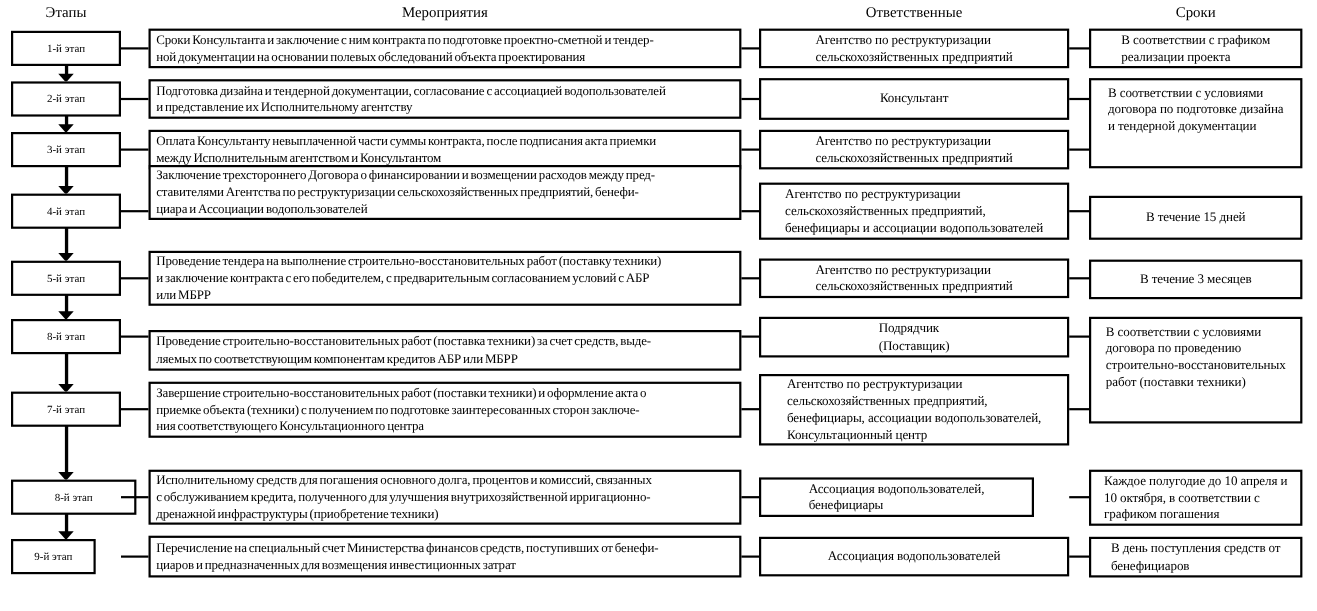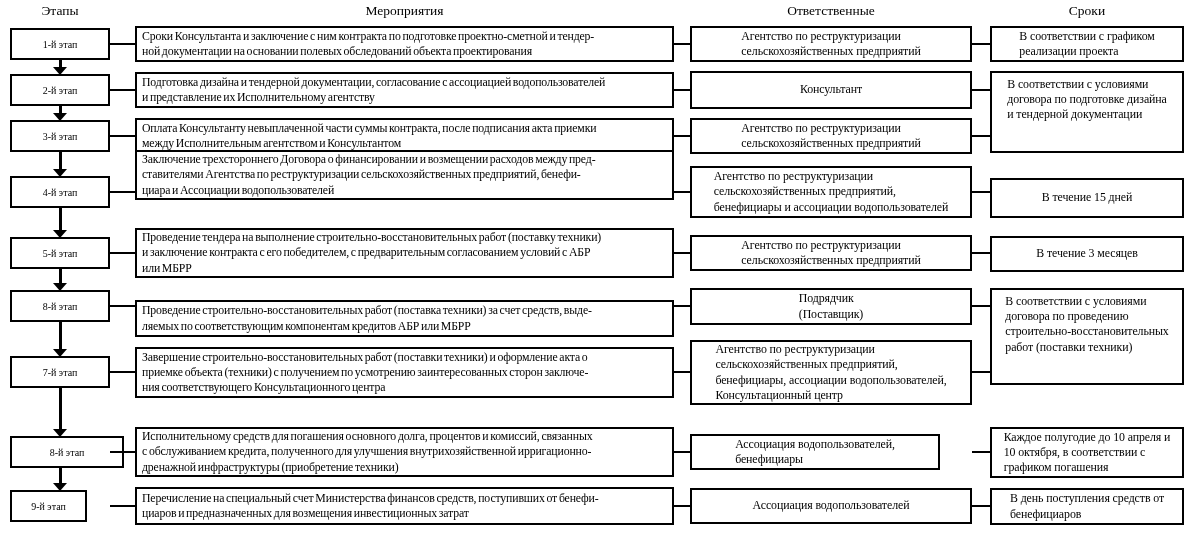--- a/index.html
+++ b/index.html
@@ -161,21 +161,21 @@
     <div class="connector" style="left: 110px; top: 305px; width: 25px;"></div>
     <div class="connector" style="left: 674px; top: 305px; width: 16px;"></div>
     <div class="connector" style="left: 972px; top: 305px; width: 18px;"></div>
     <div class="arrow-shaft" style="left: 58.5px; top: 321px; height: 29px;"></div>
     <div class="arrow-head" style="left: 53px; top: 349px;"></div>
     <div class="box stage-box" style="left: 10px; top: 356px; width: 100px; height: 32px;">
       <span class="txt">7-й этап</span>
     </div>
     <div class="box act-box" style="left: 135px; top: 347px; width: 539px; height: 51px;">
       <span class="txt">Завершение строительно-восстановительных работ (поставки техники) и оформление акта о
-приемке объекта (техники) с получением по усмотрению заинтересованных сторон заключе-
+приемке объекта (техники) с получением по подготовке заинтересованных сторон заключе-
 ния соответствующего Консультационного центра</span>
     </div>
     <div class="box resp-box" style="left: 690px; top: 340px; width: 282px; height: 65px;">
       <span class="txt">Агентство по реструктуризации
 сельскохозяйственных предприятий,
 бенефициары, ассоциации водопользователей,
 Консультационный центр</span>
     </div>
     <div class="connector" style="left: 110px; top: 371px; width: 25px;"></div>
     <div class="connector" style="left: 674px; top: 371px; width: 16px;"></div>

